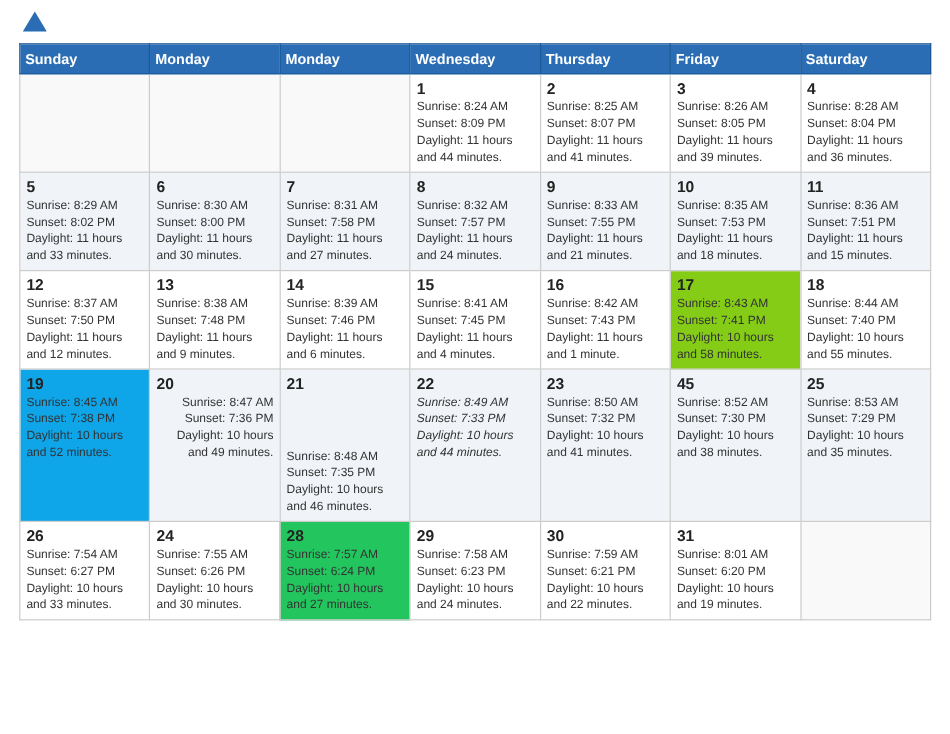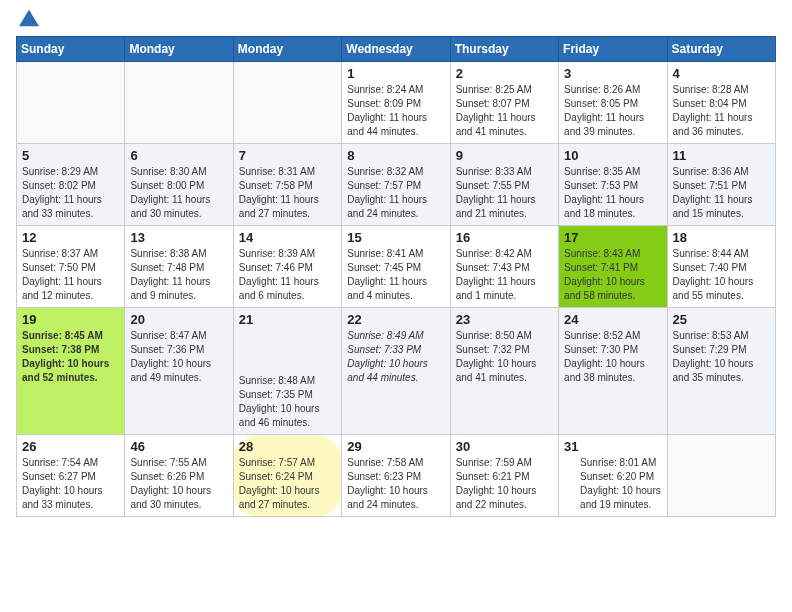--- a/index.html
+++ b/index.html
@@ -256,30 +256,30 @@
           </td>
           <td style="background: rgb(255, 255, 255);">
             <span class="day-number">18</span>
             <div class="day-info" style="white-space: pre-line;">Sunrise: 8:44 AM
 Sunset: 7:40 PM
 Daylight: 10 hours
 and 55 minutes.</div>
           </td>
         </tr>
         <tr>
-          <td style="background: #bef264;">
+          <td style="background: #0ea5e9;">
             <span class="day-number">19</span>
-            <div class="day-info" style="white-space: pre-line; font-weight: bold;">Sunrise: 8:45 AM
+            <div class="day-info" style="white-space: pre-line;">Sunrise: 8:45 AM
 Sunset: 7:38 PM
 Daylight: 10 hours
 and 52 minutes.</div>
           </td>
           <td style="background: rgb(240, 244, 248); margin-left: 40px;">
             <span class="day-number">20</span>
-            <div class="day-info" style="white-space: pre-line;">Sunrise: 8:47 AM
+            <div class="day-info" style="white-space: pre-line; text-align: right;">Sunrise: 8:47 AM
 Sunset: 7:36 PM
 Daylight: 10 hours
 and 49 minutes.</div>
           </td>
           <td style="background: rgb(240, 244, 248);">
             <span class="day-number">21</span>
             <div class="day-info" style="white-space: pre-line; margin-top: 47px;">Sunrise: 8:48 AM
 Sunset: 7:35 PM
 Daylight: 10 hours
 and 46 minutes.</div>
@@ -292,21 +292,21 @@
 and 44 minutes.</div>
           </td>
           <td style="background: rgb(240, 244, 248);">
             <span class="day-number">23</span>
             <div class="day-info" style="white-space: pre-line;">Sunrise: 8:50 AM
 Sunset: 7:32 PM
 Daylight: 10 hours
 and 41 minutes.</div>
           </td>
           <td style="background: rgb(240, 244, 248);">
-            <span class="day-number">24</span>
+            <span class="day-number">45</span>
             <div class="day-info" style="white-space: pre-line;">Sunrise: 8:52 AM
 Sunset: 7:30 PM
 Daylight: 10 hours
 and 38 minutes.</div>
           </td>
           <td style="background: rgb(240, 244, 248);">
             <span class="day-number">25</span>
             <div class="day-info" style="white-space: pre-line;">Sunrise: 8:53 AM
 Sunset: 7:29 PM
 Daylight: 10 hours
@@ -315,27 +315,27 @@
         </tr>
         <tr>
           <td style="background: rgb(255, 255, 255);">
             <span class="day-number">26</span>
             <div class="day-info" style="white-space: pre-line;">Sunrise: 7:54 AM
 Sunset: 6:27 PM
 Daylight: 10 hours
 and 33 minutes.</div>
           </td>
           <td style="background: rgb(255, 255, 255);">
-            <span class="day-number">46</span>
+            <span class="day-number">24</span>
             <div class="day-info" style="white-space: pre-line;">Sunrise: 7:55 AM
 Sunset: 6:26 PM
 Daylight: 10 hours
 and 30 minutes.</div>
           </td>
-          <td style="background: #fef9c3; border-radius: 26px;">
+          <td style="background: #22c55e;">
             <span class="day-number">28</span>
             <div class="day-info" style="white-space: pre-line;">Sunrise: 7:57 AM
 Sunset: 6:24 PM
 Daylight: 10 hours
 and 27 minutes.</div>
           </td>
           <td style="background: rgb(255, 255, 255);">
             <span class="day-number">29</span>
             <div class="day-info" style="white-space: pre-line;">Sunrise: 7:58 AM
 Sunset: 6:23 PM
@@ -344,21 +344,21 @@
           </td>
           <td style="background: rgb(255, 255, 255); border-radius: 11px;">
             <span class="day-number">30</span>
             <div class="day-info" style="white-space: pre-line;">Sunrise: 7:59 AM
 Sunset: 6:21 PM
 Daylight: 10 hours
 and 22 minutes.</div>
           </td>
           <td style="background: rgb(255, 255, 255);">
             <span class="day-number">31</span>
-            <div class="day-info" style="white-space: pre-line; margin-left: 16px;">Sunrise: 8:01 AM
+            <div class="day-info" style="white-space: pre-line;">Sunrise: 8:01 AM
 Sunset: 6:20 PM
 Daylight: 10 hours
 and 19 minutes.</div>
           </td>
           <td class="empty-cell" style="background: rgb(249, 249, 249);"></td>
         </tr>
       </tbody>
   </table>
 </div>
 

